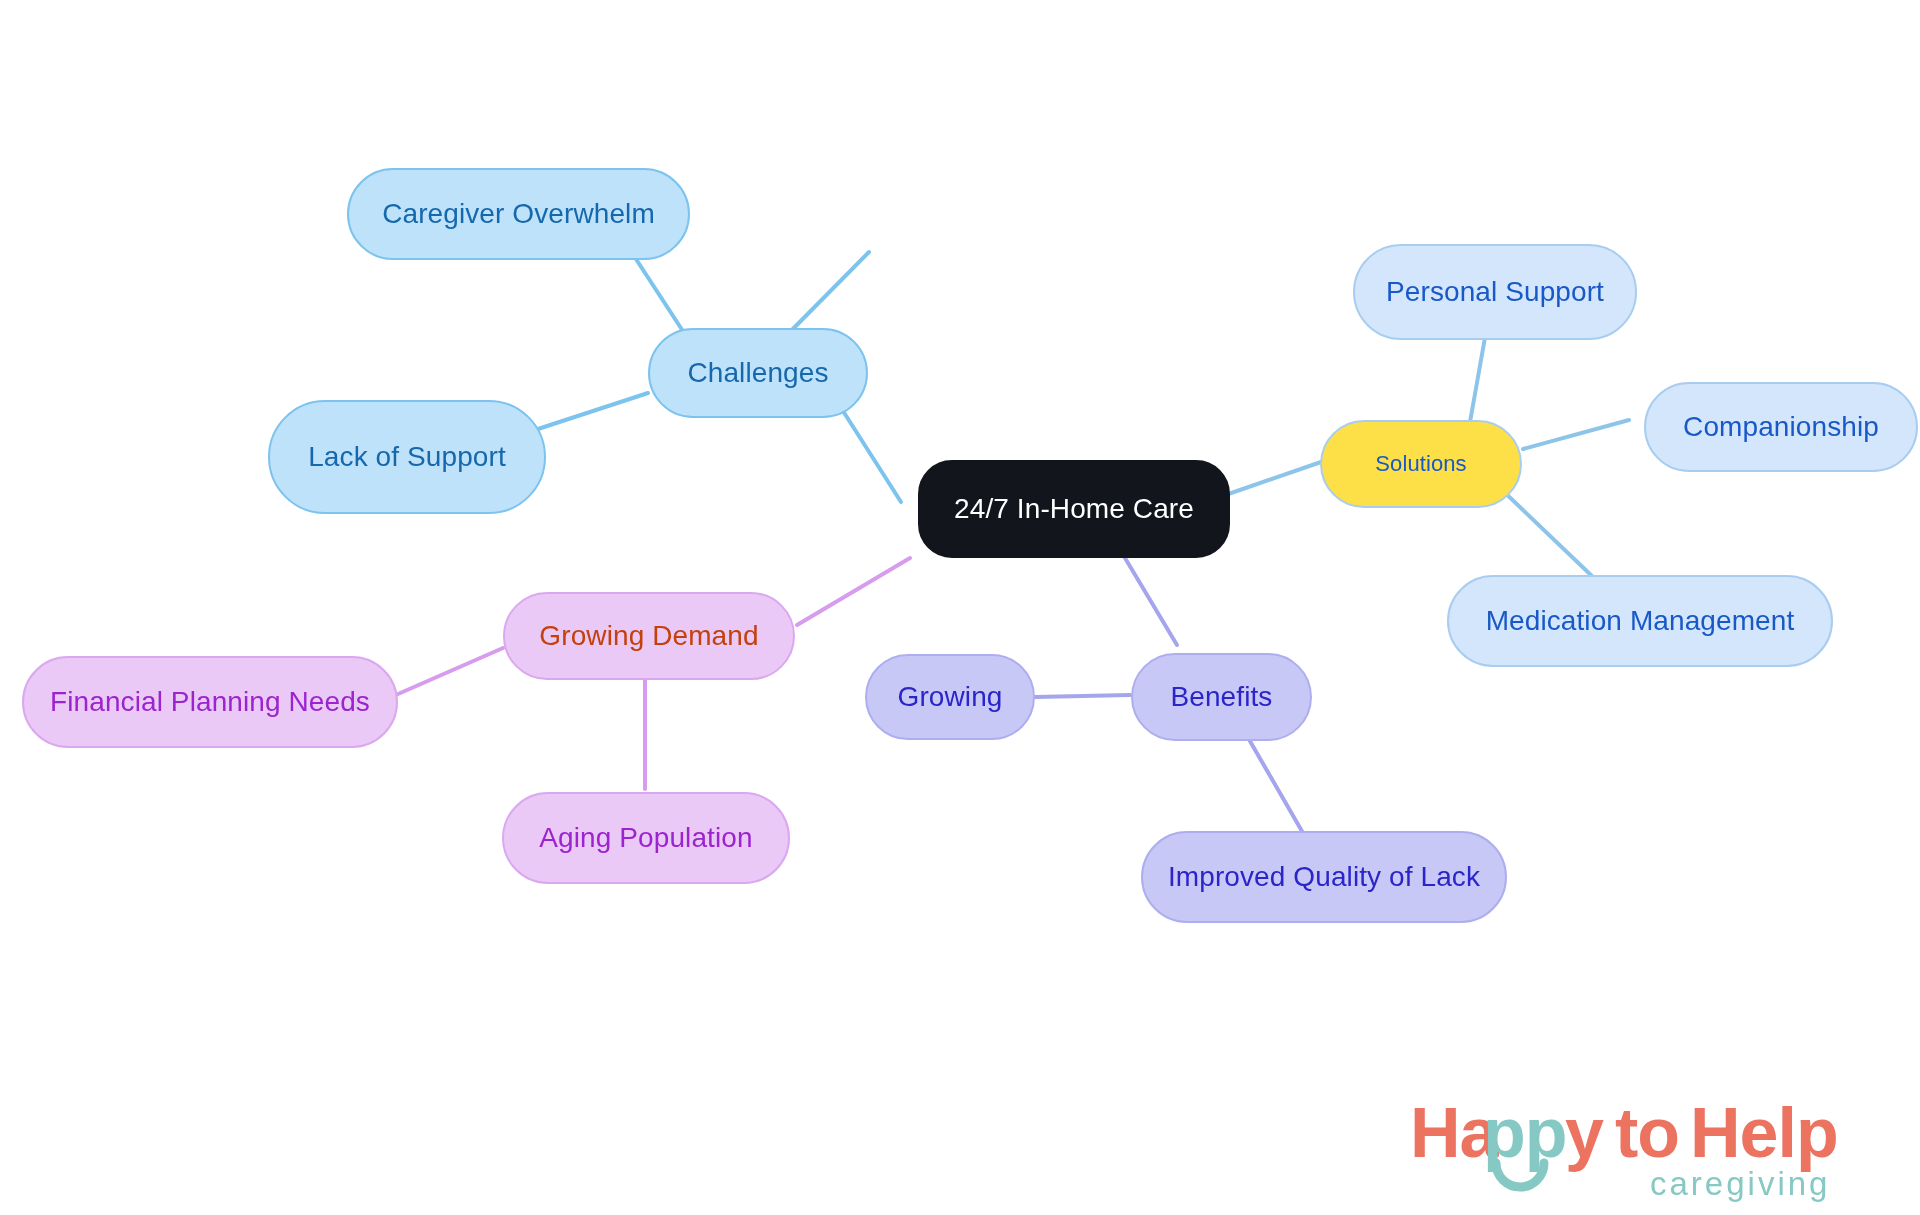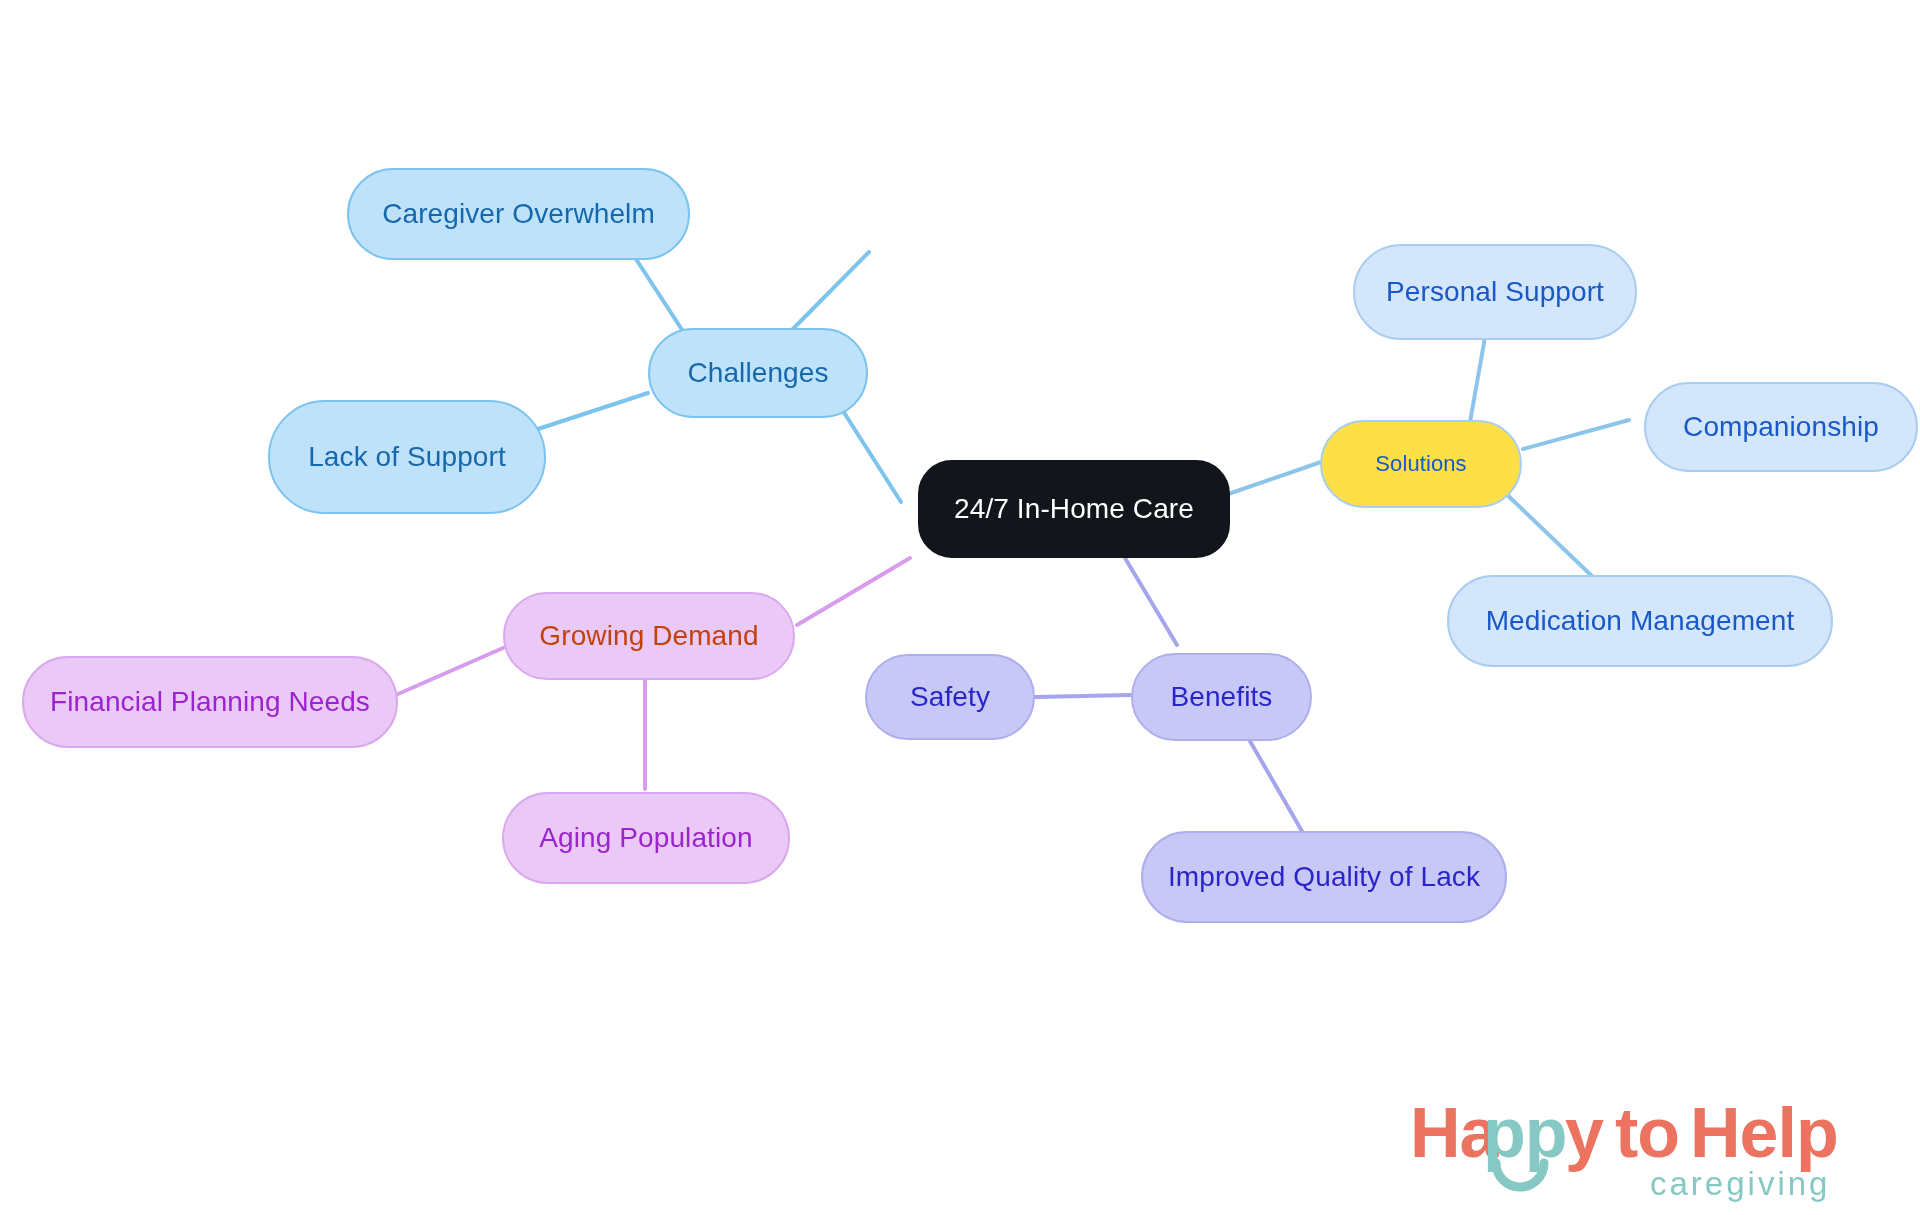--- a/index.html
+++ b/index.html
@@ -138,21 +138,21 @@
   <div class="node node-branch-lightblue" style="left:1320px; top:420px; width:202px; height:88px;">Solutions</div>
 
   <div class="node node-leaf-lightblue" style="left:1353px; top:228px; width:284px; height:96px;margin-top:16px;">Personal Support</div>
 
   <div class="node node-leaf-lightblue" style="left:1644px; top:382px; width:274px; height:90px;">Companionship</div>
 
   <div class="node node-leaf-lightblue" style="left:1447px; top:575px; width:386px; height:92px;">Medication Management</div>
 
   <div class="node node-branch-periwinkle" style="left:1131px; top:645px; width:181px; height:88px;">Benefits</div>
 
-  <div class="node node-leaf-periwinkle" style="left:865px; top:654px; width:170px; height:86px;">Safety</div>
+  <div class="node node-leaf-periwinkle" style="left:865px; top:654px; width:170px; height:86px;">Growing</div>
 
   <div class="node node-leaf-periwinkle" style="left:1141px; top:831px; width:366px; height:92px;">Improved Quality of Lack</div>
 
   <div class="node node-branch-orchid" style="left:503px; top:592px; width:292px; height:88px;">Growing Demand</div>
 
   <div class="node node-leaf-orchid" style="left:22px; top:656px; width:376px; height:92px;">Financial Planning Needs</div>
 
   <div class="node node-leaf-orchid" style="left:502px; top:792px; width:288px; height:92px;">Aging Population</div>
 
   <div id="logo">

